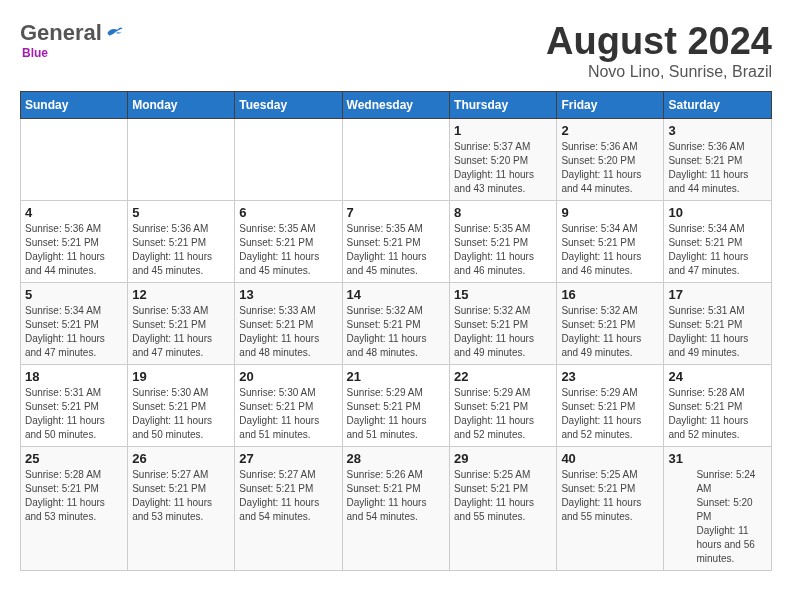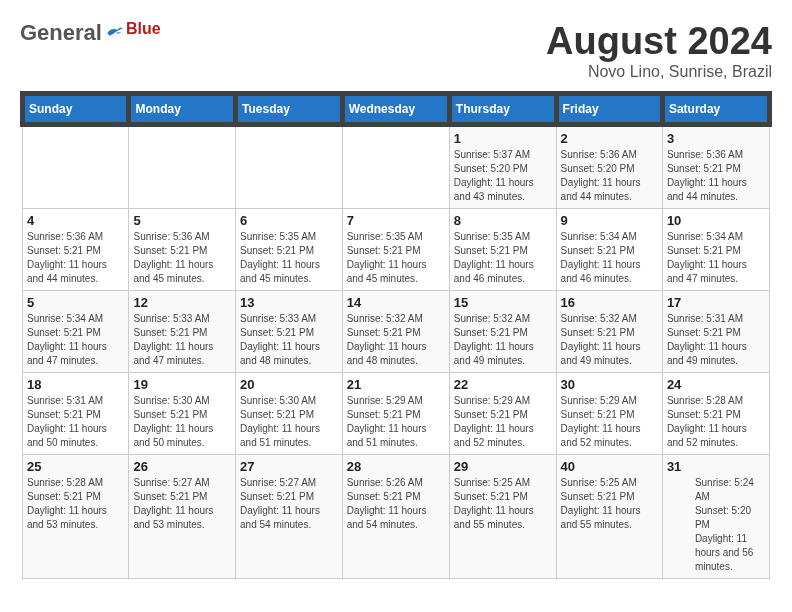--- a/index.html
+++ b/index.html
@@ -11,20 +11,21 @@
       padding: 20px;
     }
     .header {
       display: flex;
       justify-content: space-between;
       align-items: flex-start;
       margin-bottom: 10px;
     }
     .logo {
       display: flex;
+      flex-direction: column;
       align-items: flex-start;
     }
     .logo-text {
       display: flex;
       align-items: center;
       font-size: 22px;
       font-weight: bold;
       color: #333;
     }
     .logo-general { color: #555; }
@@ -50,21 +51,21 @@
       border-collapse: collapse;
       font-size: 11px;
     }
     thead tr th {
       background-color: #2676c8;
       color: #fff;
       padding: 6px 4px;
       text-align: left;
       font-size: 12px;
       font-weight: bold;
-      border: 5px solid #404040;
+      border: 1px solid #404040;
     }
     tbody tr td {
       border: 1px solid #ccc;
       vertical-align: top;
       padding: 4px;
       width: 108px;
       min-height: 80px;
       background: #fff;
     }
     tbody tr:nth-child(odd) td {
@@ -89,21 +90,21 @@
 
 <div class="header">
   <div class="logo">
     <div class="logo-text">
       <span class="logo-general">General</span>
       <svg class="logo-bird" viewBox="0 0 30 20">
         <path d="M5 10 Q10 2 20 5 Q25 0 28 3 Q22 6 18 8 Q14 12 8 14 Z" fill="#2676c8"></path>
         <path d="M18 8 Q22 10 26 8 Q24 12 20 11 Z" fill="#5599dd"></path>
       </svg>
     </div>
-    <span style="color:#b91c1c; font-size:16px; font-weight:bold; margin-left:2px;">Blue</span>
+    <span style="color:#a21caf; font-size:12px; font-weight:bold; margin-left:2px;">Blue</span>
   </div>
   <div class="title-block">
     <div class="calendar-title">August 2024</div>
     <div class="calendar-subtitle">Novo Lino, Sunrise, Brazil</div>
   </div>
 </div>
 
 <table>
   <thead>
     <tr id="days-header">
@@ -254,21 +255,21 @@
 Sunset: 5:21 PM
 Daylight: 11 hours and 51 minutes.</div>
         </td>
         <td>
           <span class="day-number">22</span>
           <div class="day-info" style="white-space: pre-line;">Sunrise: 5:29 AM
 Sunset: 5:21 PM
 Daylight: 11 hours and 52 minutes.</div>
         </td>
         <td>
-          <span class="day-number">30</span>
+          <span class="day-number">23</span>
           <div class="day-info" style="white-space: pre-line;">Sunrise: 5:29 AM
 Sunset: 5:21 PM
 Daylight: 11 hours and 52 minutes.</div>
         </td>
         <td>
           <span class="day-number">24</span>
           <div class="day-info" style="white-space: pre-line;">Sunrise: 5:28 AM
 Sunset: 5:21 PM
 Daylight: 11 hours and 52 minutes.</div>
         </td>

